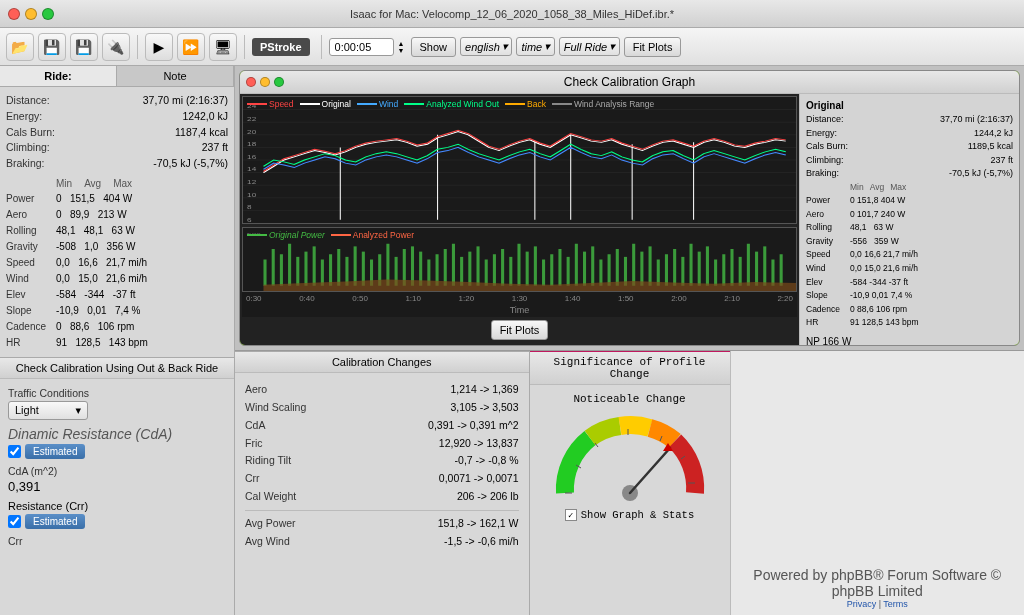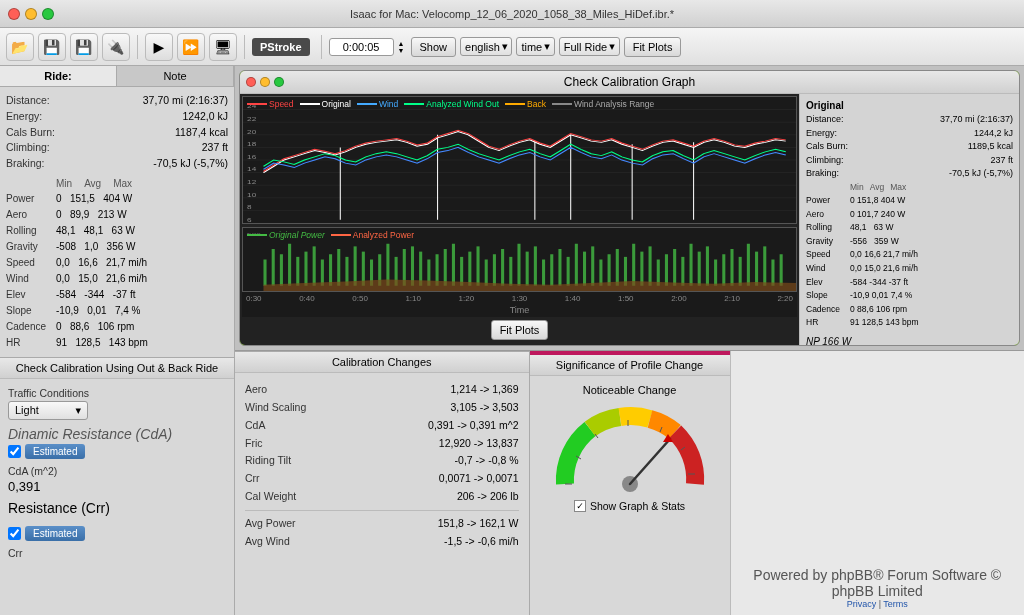--- a/index.html
+++ b/index.html
@@ -68,32 +68,32 @@
       border-radius: 3px;
       margin-right: 4px;
     }
     .time-input {
       background: white;
       border: 1px solid #999;
       border-radius: 3px;
       padding: 2px 5px;
       font-size: 11px;
       width: 65px;
-      text-align: center;
     }
     .toolbar-dropdown {
       background: linear-gradient(180deg, #f8f8f8, #e0e0e0);
       border: 1px solid #999;
       border-radius: 3px;
       padding: 2px 4px;
       font-size: 11px;
       display: flex;
       align-items: center;
       gap: 2px;
       cursor: pointer;
+      font-style: italic;
     }
     .toolbar-btn {
       background: linear-gradient(180deg, #f8f8f8, #d8d8d8);
       border: 1px solid #999;
       border-radius: 3px;
       padding: 3px 8px;
       font-size: 11px;
       cursor: pointer;
     }
 
@@ -135,21 +135,21 @@
       flex: 1;
       overflow: hidden;
     }
     .stats-row { display: flex; justify-content: space-between; }
     .stats-label { color: #333; }
     .stats-value { color: #000; font-weight: 500; }
     .stats-table { margin-top: 4px; }
     .stats-table-header { display: flex; gap: 4px; color: #555; font-size: 10px; padding-left: 50px; }
     .stats-table-row { display: flex; align-items: center; font-size: 10px; line-height: 1.6; }
     .stats-row-label { width: 50px; color: #333; }
-    .np-crr-section { margin-top: 4px; font-size: 10px; line-height: 1.5; font-style: italic; }
+    .np-crr-section { margin-top: 4px; font-size: 10px; line-height: 1.5; }
 
     
     .center-area {
       flex: 1;
       display: flex;
       flex-direction: column;
       background: #c0c0c0;
     }
 
     
@@ -277,21 +277,21 @@
     }
     .estimated-badge {
       background: linear-gradient(180deg, #5a8fc8, #3a6fa8);
       color: white;
       padding: 2px 8px;
       border-radius: 3px;
       font-size: 10px;
       display: inline-block;
     }
     .cda-value { font-size: 13px; font-weight: 500; margin-top: 2px; }
-    .resistance-label { font-size: 14px; margin-bottom: 10px; }
+    .resistance-label { font-size: 11px; margin-bottom: 2px; }
 
     
     .changes-panel {
       flex: 1;
       background: #d8d8d8;
       border-top: 1px solid #aaa;
       border-right: 1px solid #aaa;
       display: flex;
       flex-direction: column;
     }
@@ -311,24 +311,25 @@
       line-height: 1.7;
     }
     .change-label { color: #333; width: 90px; }
     .change-values { color: #000; }
     .changes-divider { border-top: 1px solid #bbb; margin: 4px 0; }
 
     
     .sig-panel {
       width: 200px;
       background: #d8d8d8;
-      border-top: 4px solid #be185d;
+      border-top: 1px solid #be185d;
       display: flex;
       flex-direction: column;
       align-items: center;
+      font-family: Liberation Mono, monospace;
     }
     .sig-title {
       background: linear-gradient(180deg, #e8e8e8, #d0d0d0);
       width: 100%;
       padding: 4px 8px;
       font-size: 11px;
       font-weight: 500;
       border-bottom: 1px solid #bbb;
       text-align: center;
     }

